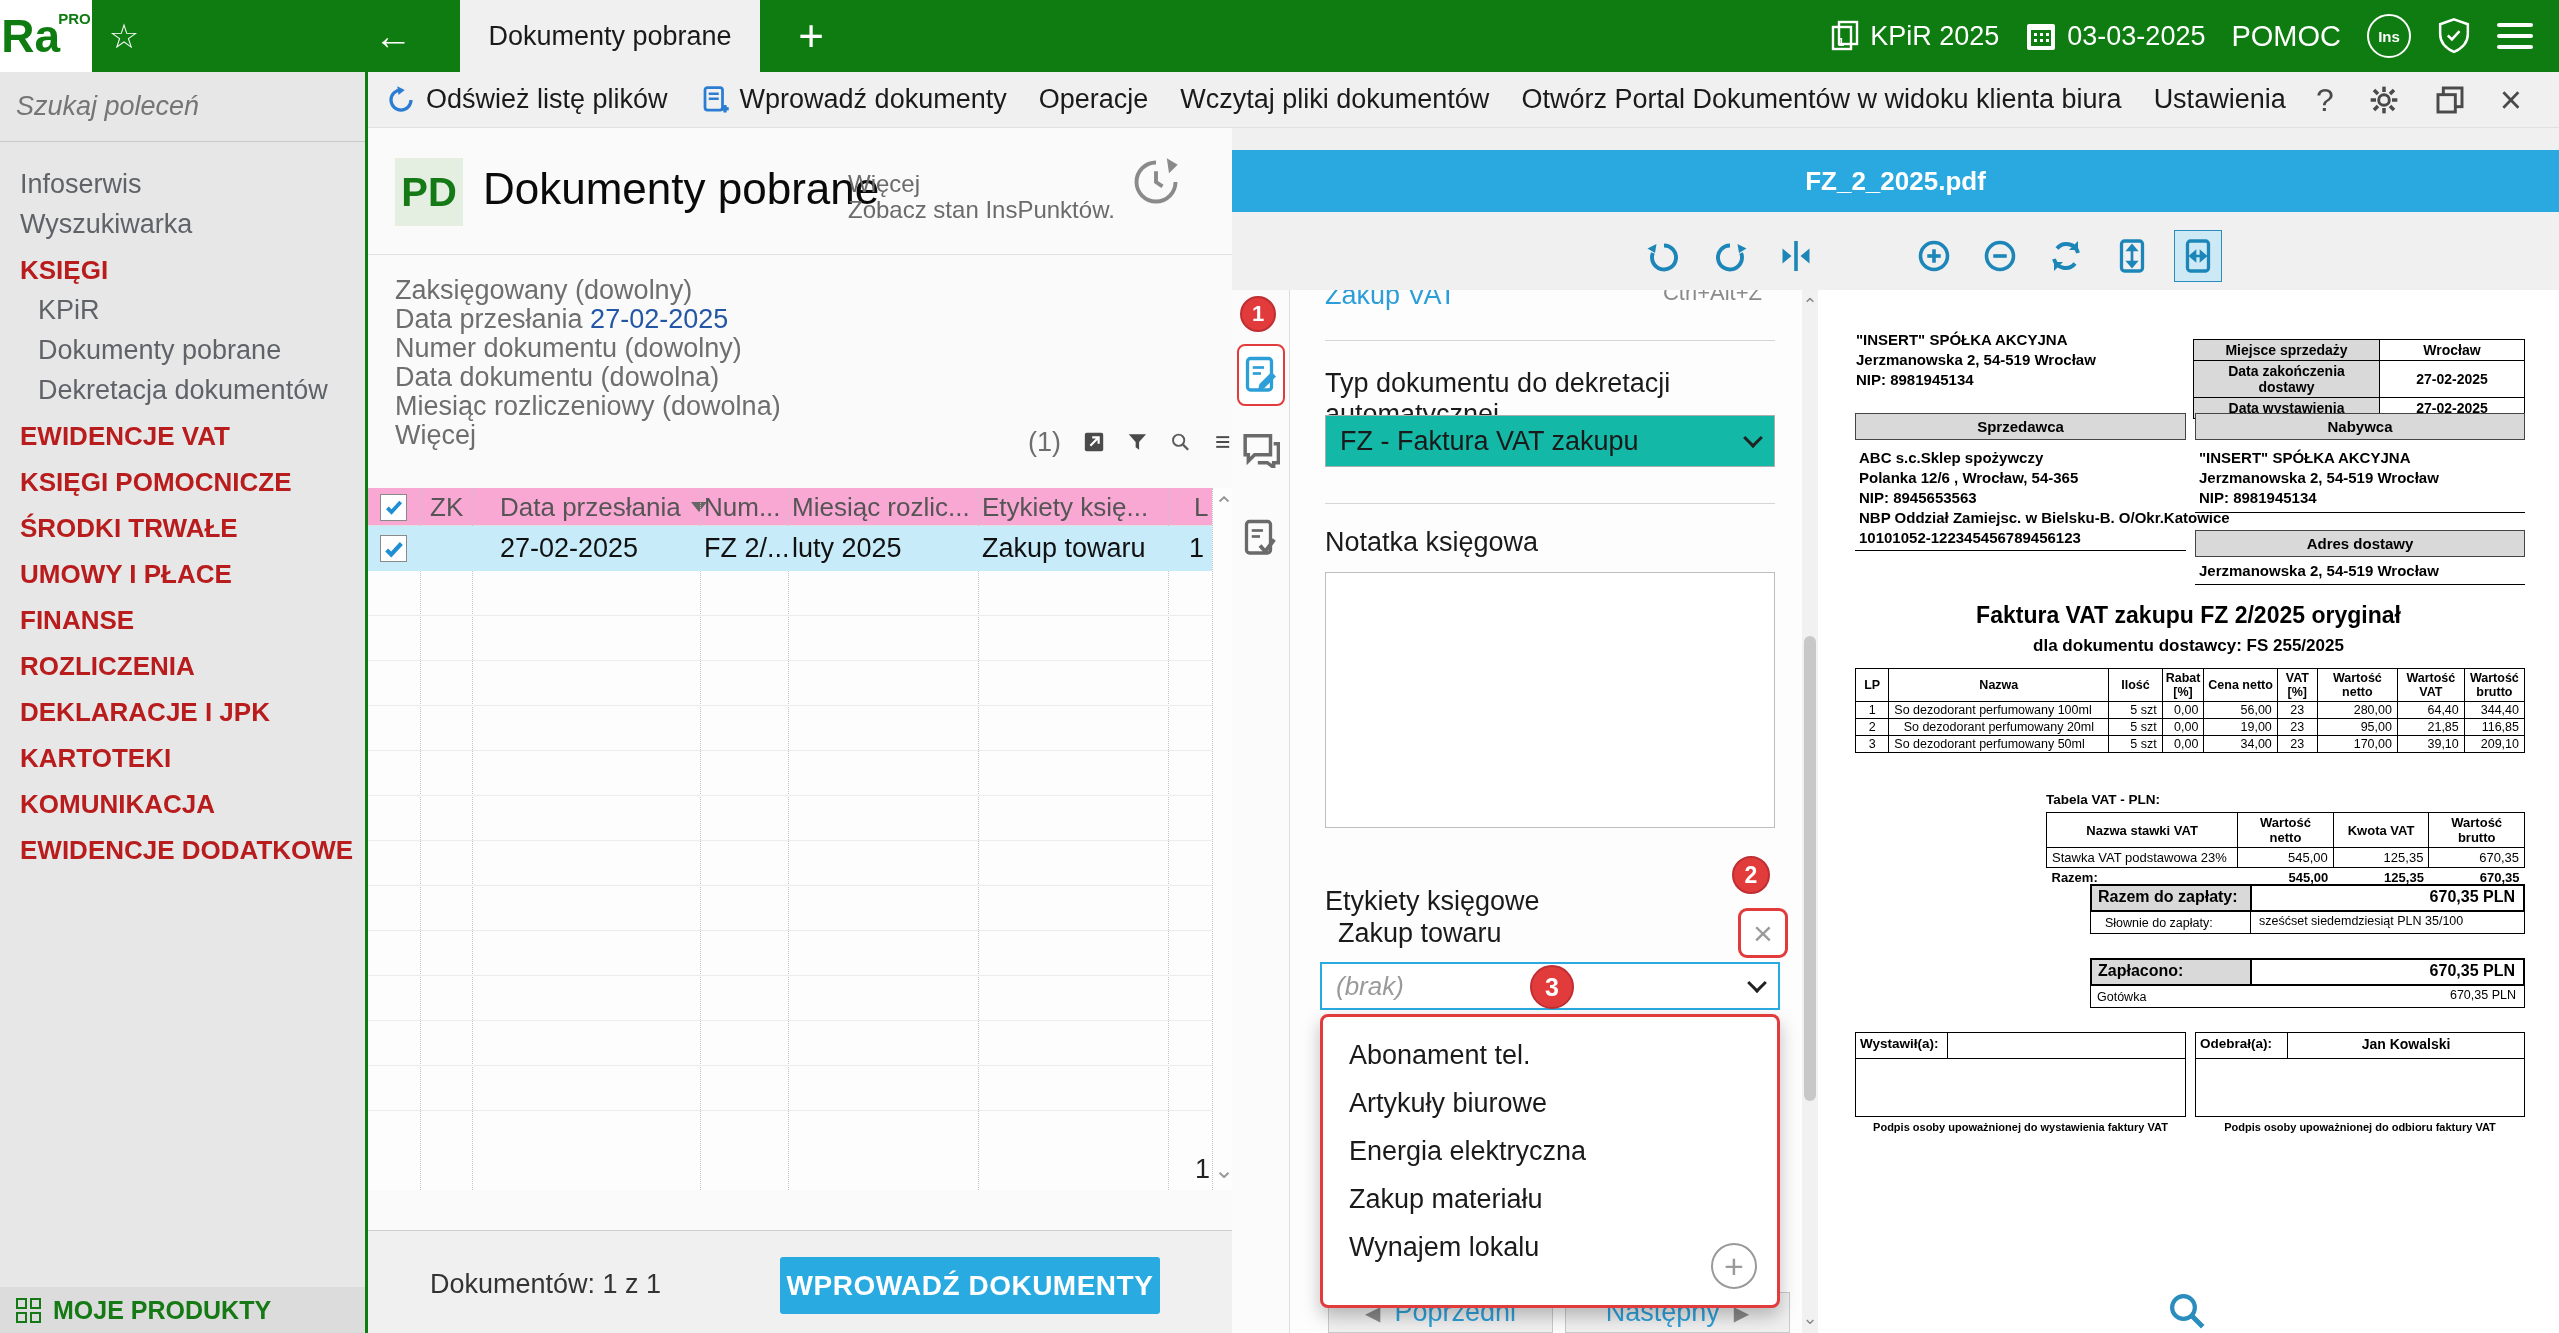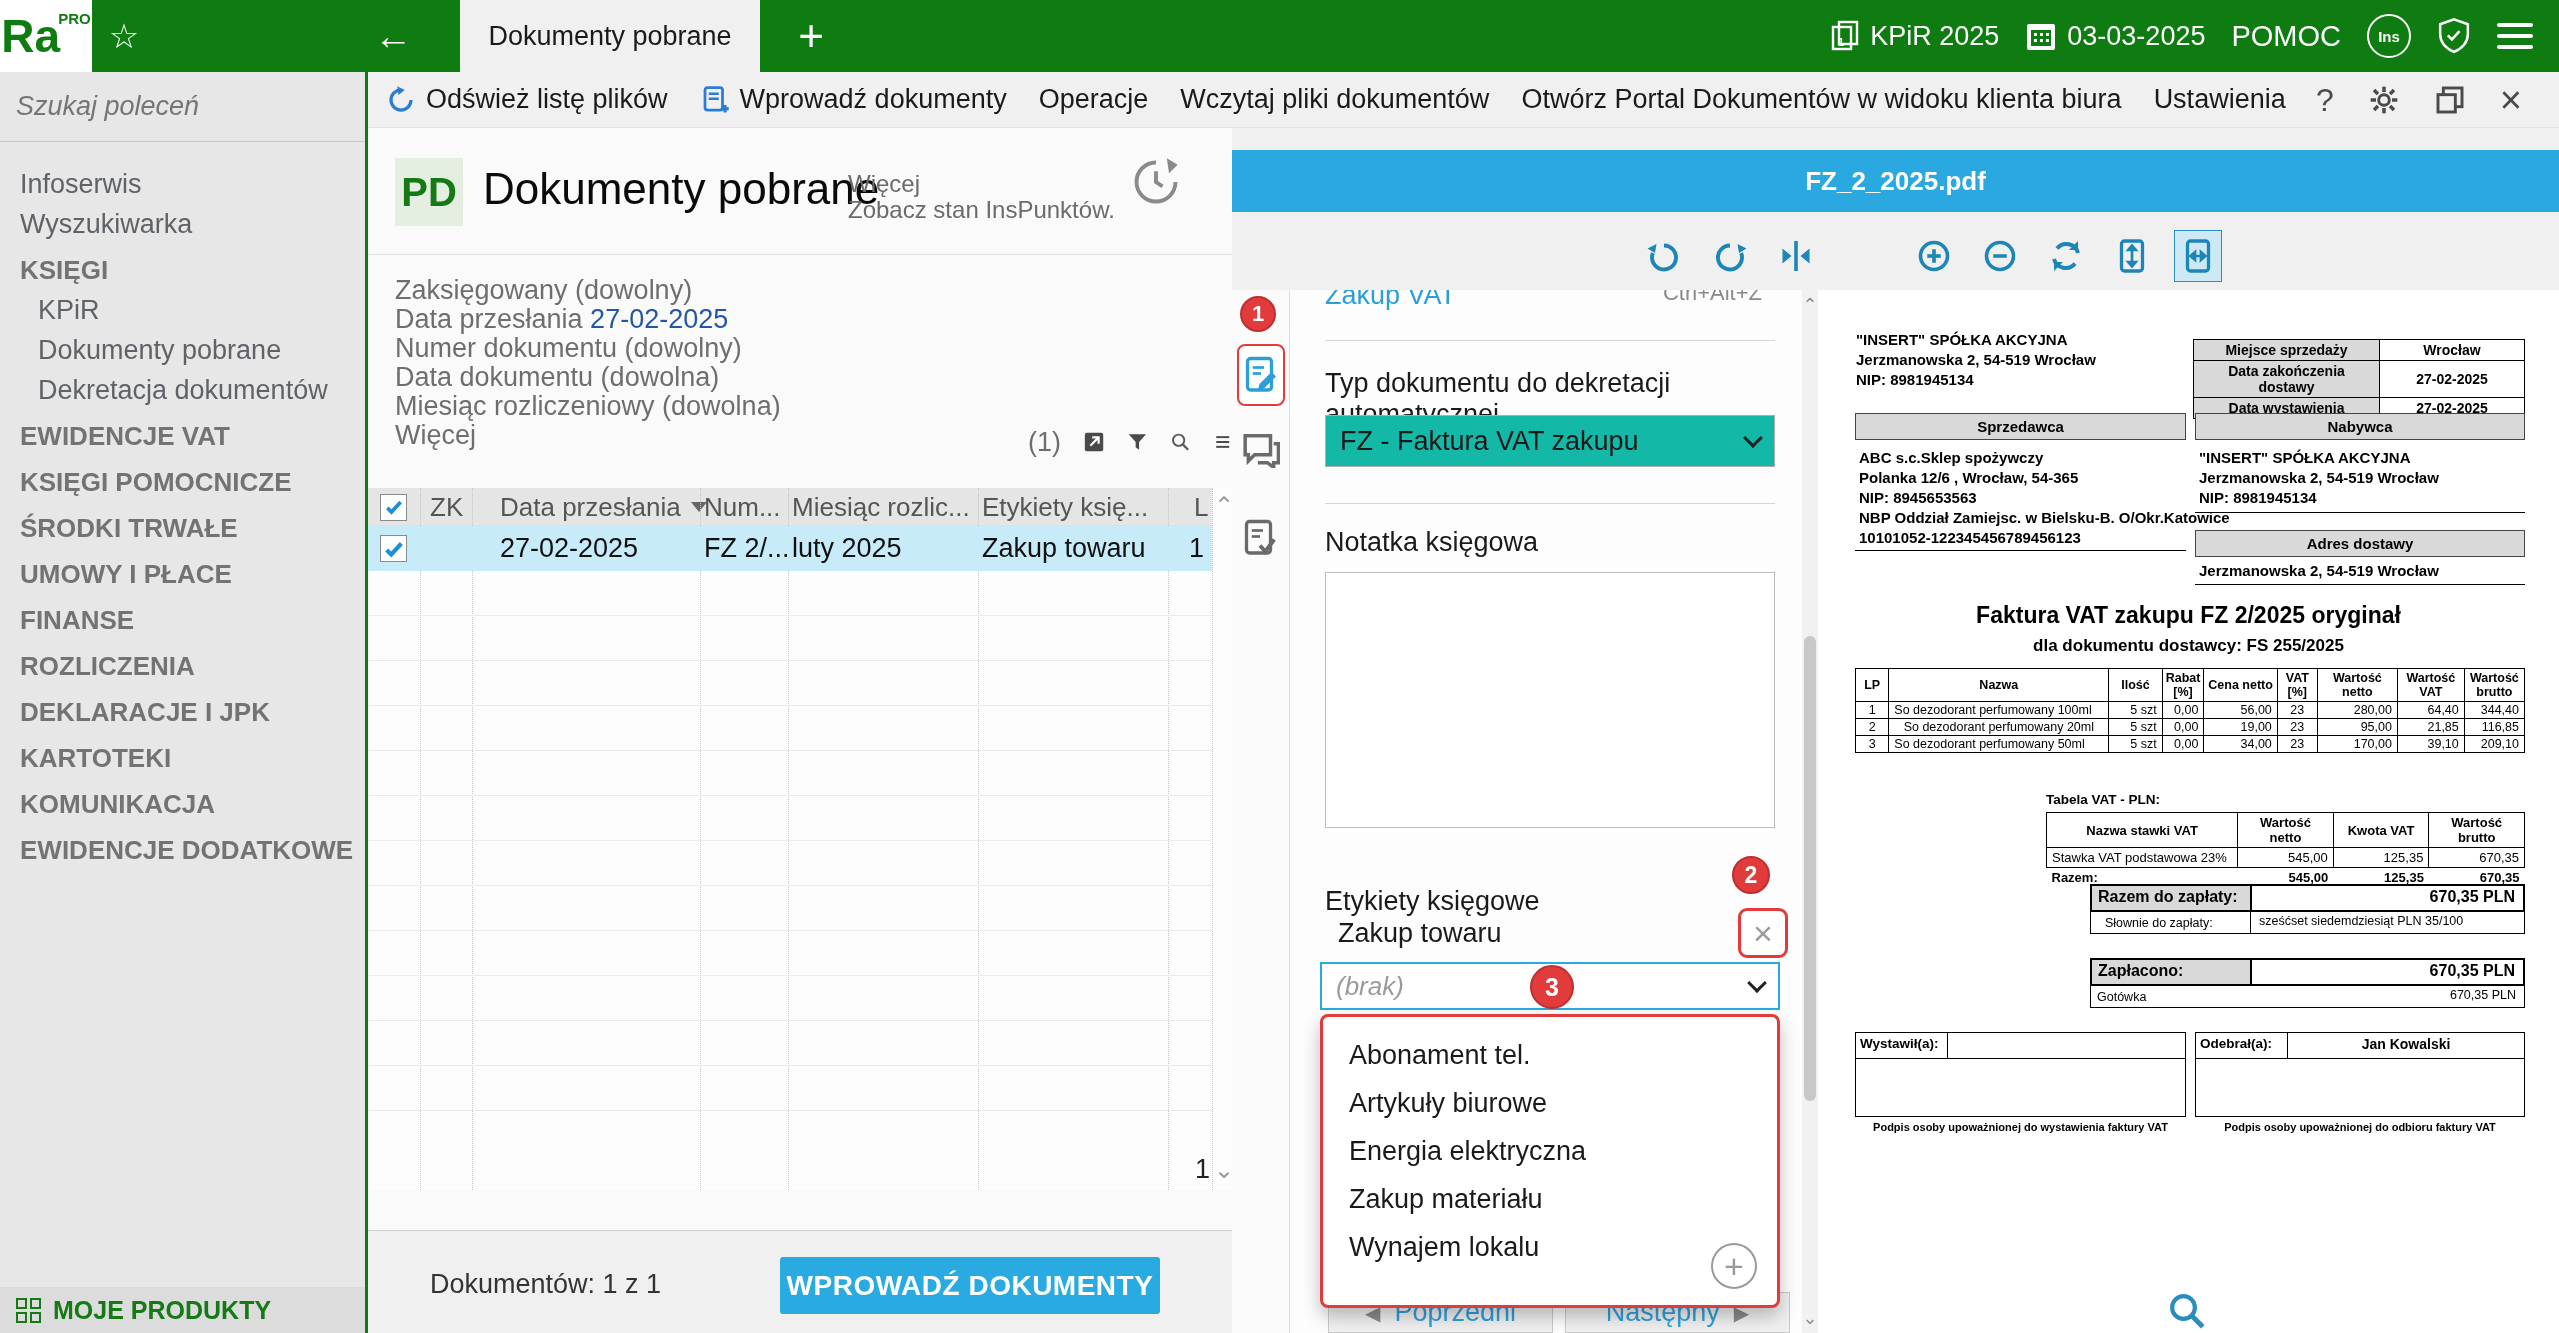--- a/index.html
+++ b/index.html
@@ -25,41 +25,41 @@
   .tbar-item { display:flex; align-items:center; gap:10px; white-space:nowrap; }
   #toolbar-win-icons { position:absolute; top:72px; height:56px; left:2300px; width:259px; display:flex; align-items:center; gap:34px; color:#4a4a4a; font-size:30px; justify-content:flex-start; padding-left:16px; }
 
   
   #sidebar { position:absolute; left:0; top:72px; width:368px; height:1261px; background:#e7e7e7; border-right:3px solid #0e7c10; }
   #sidebar-search { height:70px; border-bottom:1px solid #c9c9c9; display:flex; align-items:center; padding:0 16px; }
   #sidebar-search input { flex:1; border:none; background:transparent; outline:none; font-style:italic; font-size:27px; color:#7c7c7c; font-family:inherit; }
   #sidebar-nav { padding:22px 4px 0 20px; }
   #sidebar-nav div { line-height:40px; white-space:nowrap; cursor:default; }
   .nav-item { color:#5f6368; font-size:27px; }
-  .nav-category { color:#737373; font-size:26px; font-weight:bold; margin-top:6px; }
+  .nav-category { color:#b91c1c; font-size:26px; font-weight:bold; margin-top:6px; }
   .nav-sub { color:#5f6368; font-size:27px; padding-left:18px; }
   #sidebar-footer { position:absolute; left:0; bottom:0; width:365px; height:46px; background:#dcdcdc; display:flex; align-items:center; gap:12px; padding-left:16px; color:#157a15; font-weight:bold; font-size:25px; }
   .grid-icon { display:grid; grid-template-columns:11px 11px; grid-template-rows:11px 11px; gap:3px; }
   .grid-icon span { background:transparent; border:2.5px solid #157a15; }
 
   
   #main { position:absolute; left:368px; top:128px; width:864px; height:1205px; background:#fafafa; }
   #main-header { position:absolute; left:0; top:0; width:864px; height:127px; border-bottom:1px solid #e2e2e2; }
   #pd-badge { position:absolute; left:27px; top:30px; width:68px; height:68px; background:#e4efe2; color:#157a15; font-size:40px; font-weight:bold; display:flex; align-items:center; justify-content:center; }
   #main-title { position:absolute; left:115px; top:36px; font-size:44px; color:#0a0a0a; }
   #more-label { position:absolute; left:480px; top:42px; font-size:24px; color:#6b6b6b; }
   #more-sub { position:absolute; left:480px; top:68px; font-size:24px; color:#6b6b6b; }
   #history-icon { position:absolute; left:762px; top:28px; }
   #filters { position:absolute; left:27px; top:148px; font-size:27px; color:#6e6e6e; line-height:29px; }
   .filter-link { color:#2456a6; }
   #filter-icons { position:absolute; top:292px; left:660px; width:204px; height:44px; display:flex; align-items:center; gap:22px; color:#6e6e6e; font-size:27px; }
 
   
   #grid { position:absolute; left:0; top:360px; width:864px; height:702px; background:#fdfdfd; }
-  #grid-header { position:absolute; left:0; top:0; width:844px; height:38px; background:#e5e5e5; border-bottom:1px solid #e0e0e0; font-size:26px; color:#555; }
+  #grid-header { position:absolute; left:0; top:0; width:844px; height:38px; background:#f9a8d4; border-bottom:1px solid #e0e0e0; font-size:26px; color:#555; }
   .gh { position:absolute; top:0; height:38px; display:flex; align-items:center; }
   .gcol-line { position:absolute; top:0; width:0; height:702px; border-left:1px dotted #c4c4c4; }
   #grid-row { position:absolute; left:0; top:38px; width:844px; height:45px; background:#c7ebf9; font-size:27px; color:#111; }
   .gc { position:absolute; top:0; height:45px; display:flex; align-items:center; }
   #grid-empty { position:absolute; left:0; top:83px; width:844px; height:575px;
     background-image:repeating-linear-gradient(to bottom, transparent 0 44px, #ececec 44px 45px); }
   .checkbox { width:27px; height:27px; background:#fff; border:1px solid #8a8a8a; display:flex; align-items:center; justify-content:center; }
   .sort-tri { width:0; height:0; border-left:8px solid transparent; border-right:8px solid transparent; border-top:10px solid #666; margin-left:10px; }
   #row-indicator { position:absolute; right:22px; top:666px; font-size:27px; color:#222; }
   .scroll-chev { position:absolute; color:#9a9a9a; font-size:24px; }

